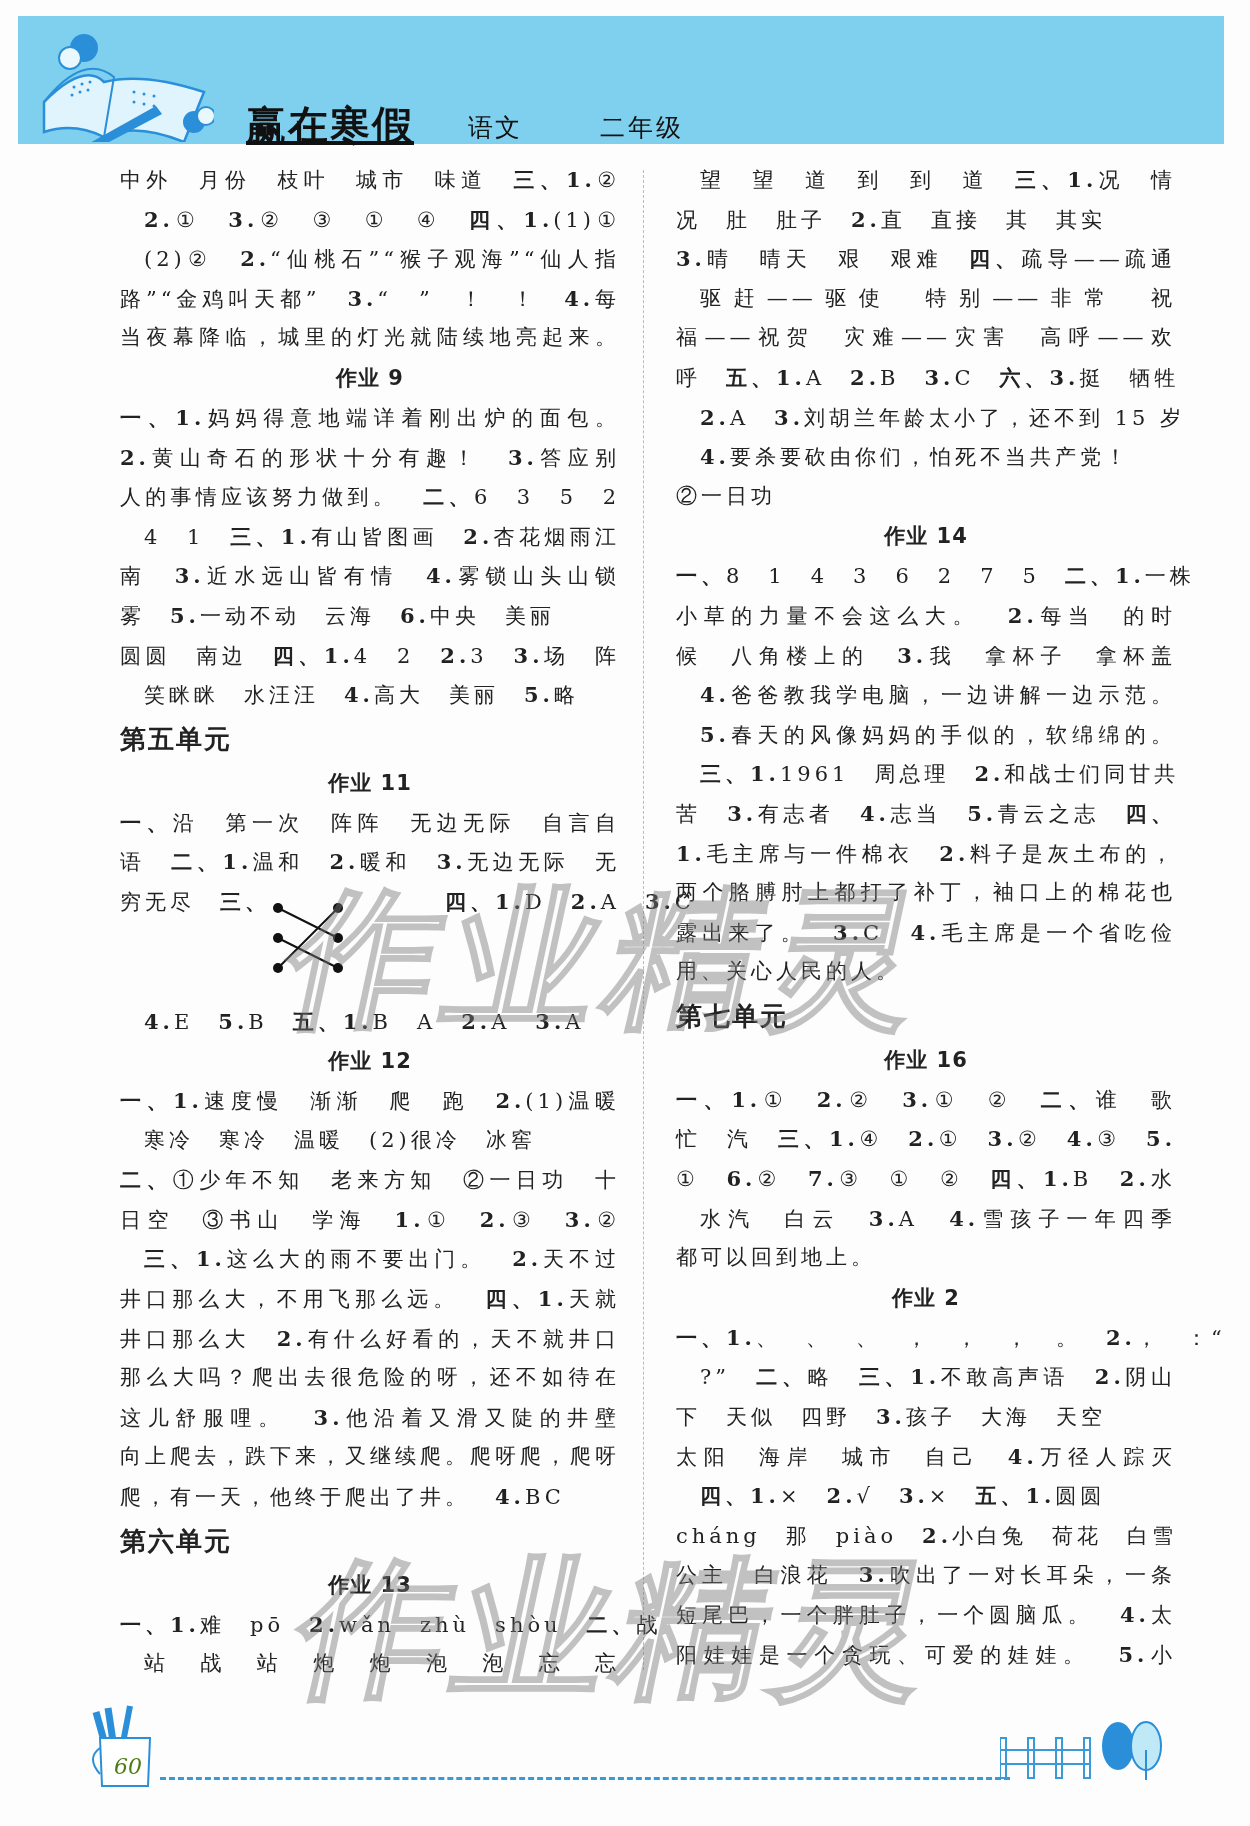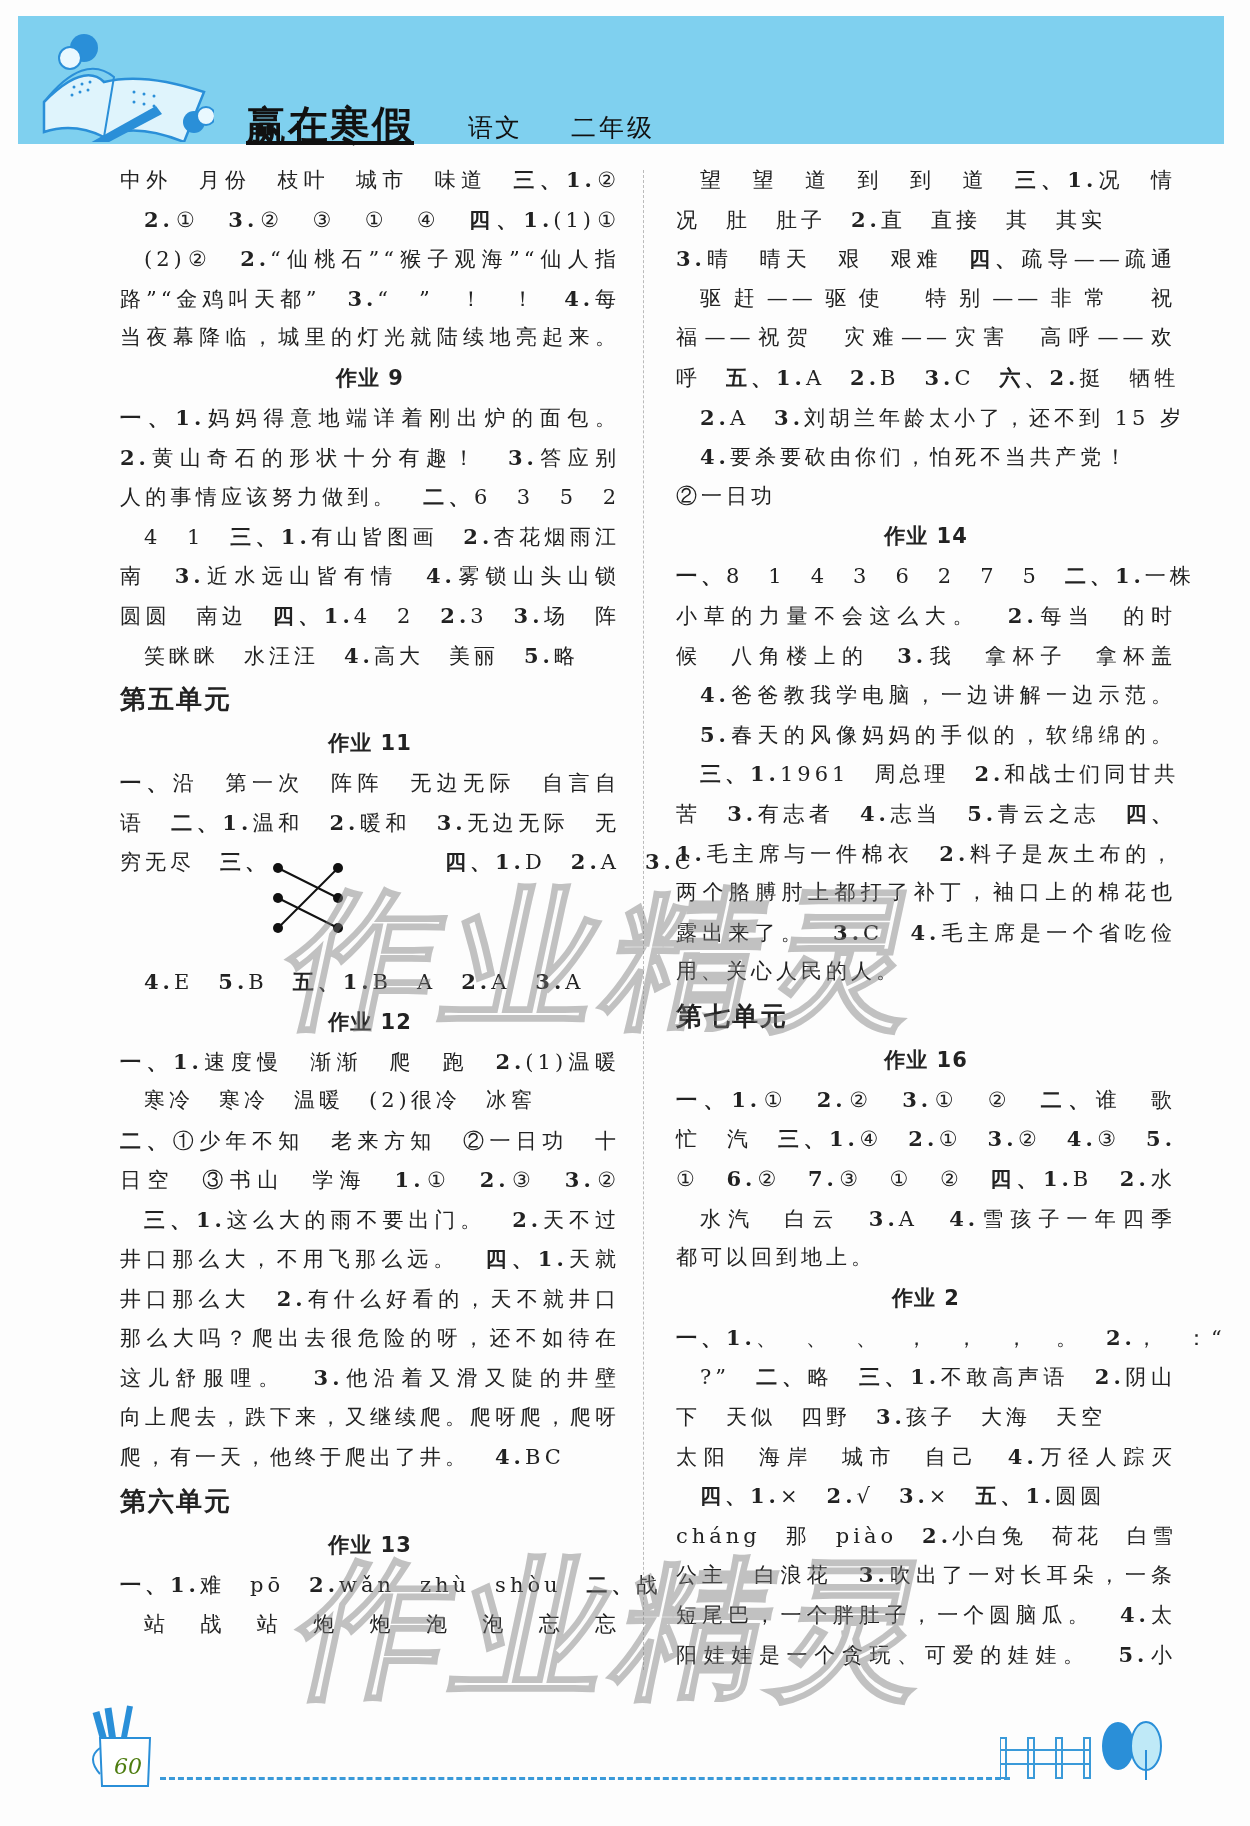--- a/index.html
+++ b/index.html
@@ -12,21 +12,21 @@
   }
   .header .book { position: absolute; left: 6px; top: 6px; width: 190px; height: 120px; }
   .header .brand {
     position: absolute; left: 228px; top: 82px;
     font-family: "DejaVu Sans", sans-serif; font-weight: bold; font-size: 40px; letter-spacing: 2px; color: #111; text-decoration: underline;
   }
   .header .subject {
     position: absolute; left: 450px; top: 95px; font-size: 25px; color: #111; letter-spacing: 2px;
   }
   .header .grade {
-    position: absolute; left: 553px; top: 95px; font-size: 25px; color: #111; letter-spacing: 3px;
+    position: absolute; left: 582px; top: 95px; font-size: 25px; color: #111; letter-spacing: 3px;
   }
 
   .divider {
     position: absolute; left: 643px; top: 170px; height: 1500px; width: 0;
     border-left: 1px dashed #bbb;
   }
 
   .col { position: absolute; top: 160px; width: 500px; }
   .col.left { left: 120px; }
   .col.right { left: 676px; }
@@ -109,20 +109,21 @@
     <div class="line">当夜幕降临，城里的灯光就陆续地亮起来。</div>
   </div>
 
   <div class="hw">作业 9</div>
   <div>
     <div class="line"><b>一、1.</b>妈妈得意地端详着刚出炉的面包。</div>
     <div class="line"><b>2.</b>黄山奇石的形状十分有趣！　<b>3.</b>答应别</div>
     <div class="line">人的事情应该努力做到。　<b>二、</b>6　3　5　2</div>
     <div class="line ind">4　1　<b>三、1.</b>有山皆图画　<b>2.</b>杏花烟雨江</div>
     <div class="line">南　<b>3.</b>近水远山皆有情　<b>4.</b>雾锁山头山锁</div>
+    <div class="line noj">雾　<b>5.</b>一动不动　云海　<b>6.</b>中央　美丽</div>
     <div class="line">圆圆　南边　<b>四、1.</b>4　2　<b>2.</b>3　<b>3.</b>场　阵</div>
     <div class="line ind noj">笑眯眯　水汪汪　<b>4.</b>高大　美丽　<b>5.</b>略</div>
   </div>
 
   <div class="unit">第五单元</div>
   <div class="hw">作业 11</div>
   <div>
     <div class="line"><b>一、</b>沿　第一次　阵阵　无边无际　自言自</div>
     <div class="line">语　<b>二、1.</b>温和　<b>2.</b>暖和　<b>3.</b>无边无际　无</div>
     <div class="line noj">穷无尽　<b>三、</b>　　　　　　　<b>四、1.</b>D　<b>2.</b>A　<b>3.</b>C</div>
@@ -169,21 +170,21 @@
   </div>
 </div>
 
 <div class="col right">
   <div>
     <div class="line ind">望　望　道　到　到　道　<b>三、1.</b>况　情</div>
     <div class="line noj">况　肚　肚子　<b>2.</b>直　直接　其　其实</div>
     <div class="line"><b>3.</b>晴　晴天　艰　艰难　<b>四、</b>疏导——疏通</div>
     <div class="line ind">驱赶——驱使　特别——非常　祝</div>
     <div class="line">福——祝贺　灾难——灾害　高呼——欢</div>
-    <div class="line">呼　<b>五、1.</b>A　<b>2.</b>B　<b>3.</b>C　<b>六、2.</b>挺　牺牲</div>
+    <div class="line">呼　<b>五、1.</b>A　<b>2.</b>B　<b>3.</b>C　<b>六、3.</b>挺　牺牲</div>
     <div class="line ind"><b>2.</b>A　<b>3.</b>刘胡兰年龄太小了，还不到 15 岁</div>
     <div class="line ind noj"><b>4.</b>要杀要砍由你们，怕死不当共产党！</div>
     <div class="line noj">②一日功</div>
   </div>
 
   <div class="hw">作业 14</div>
   <div>
     <div class="line"><b>一、</b>8　1　4　3　6　2　7　5　<b>二、1.</b>一株</div>
     <div class="line">小草的力量不会这么大。　<b>2.</b>每当　的时</div>
     <div class="line">候　八角楼上的　<b>3.</b>我　拿杯子　拿杯盖</div>

